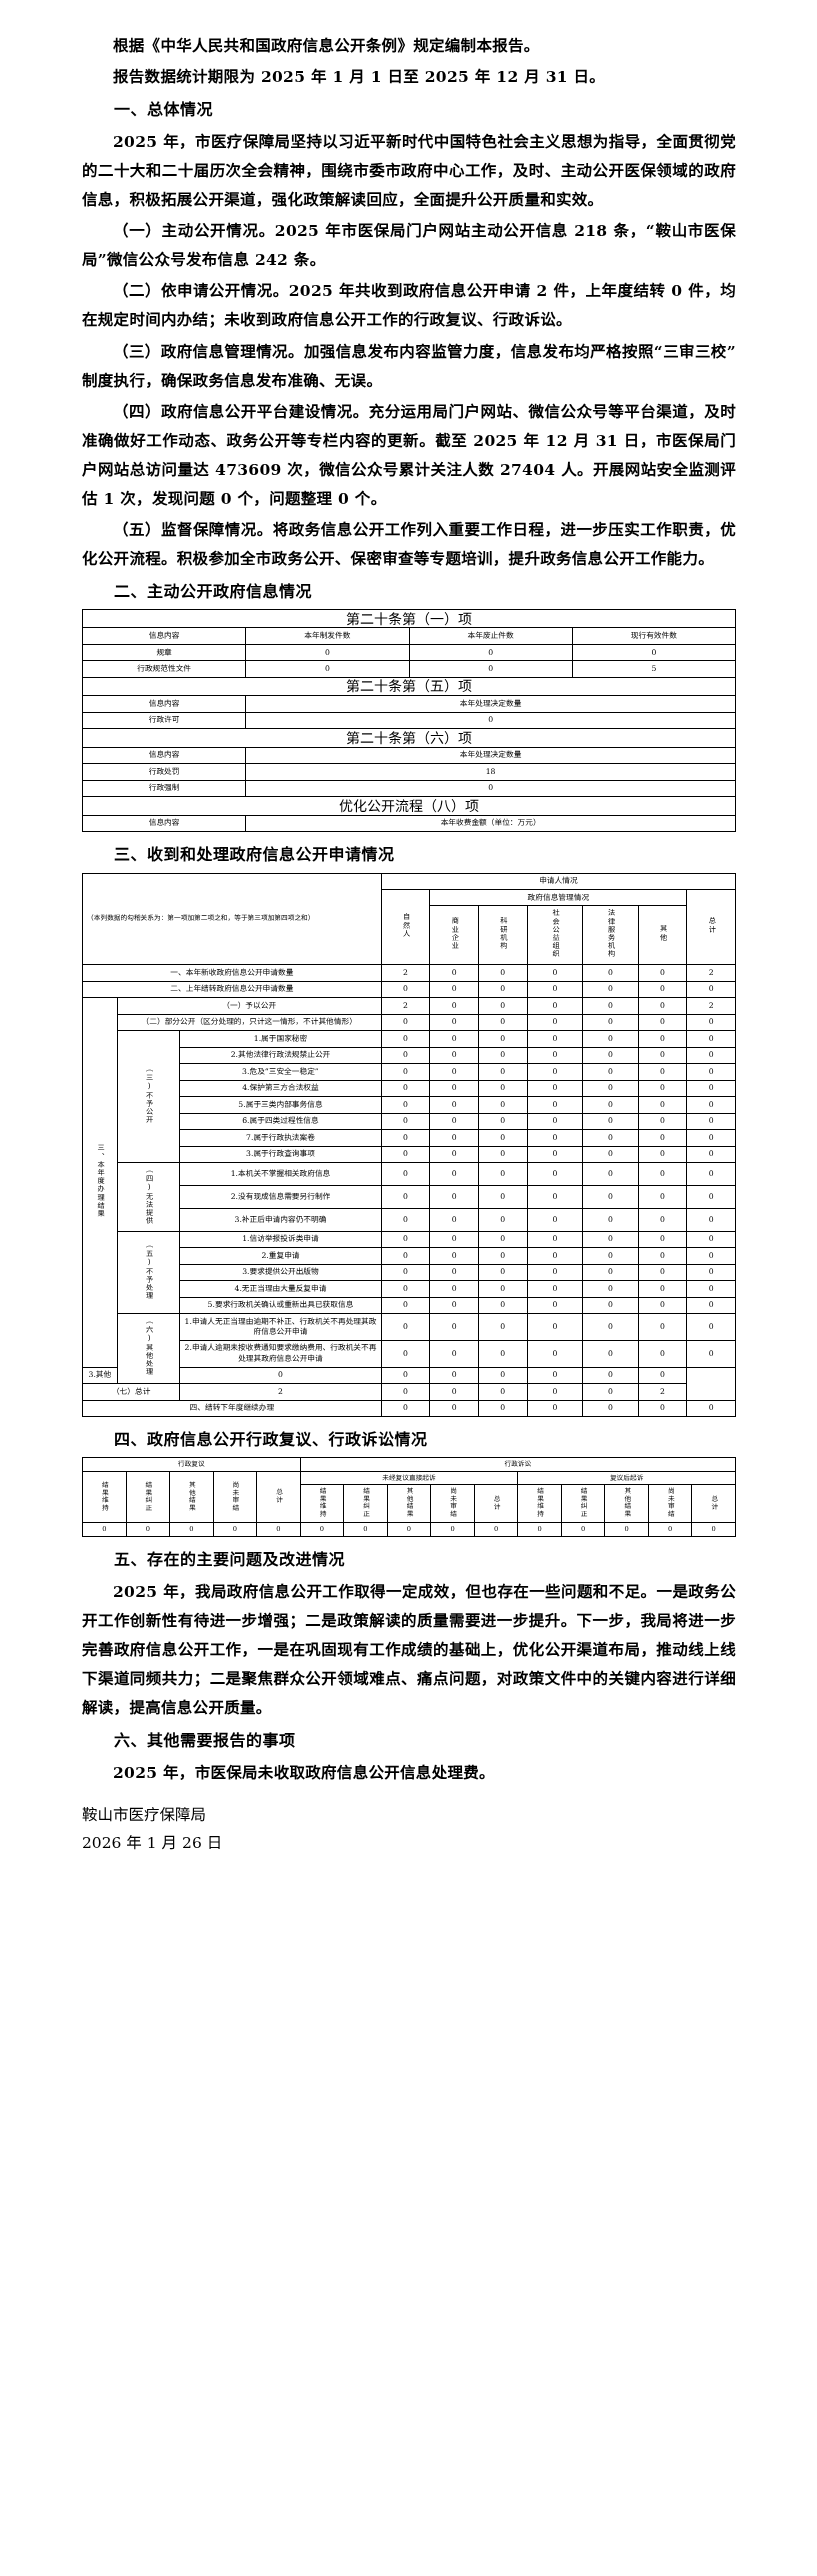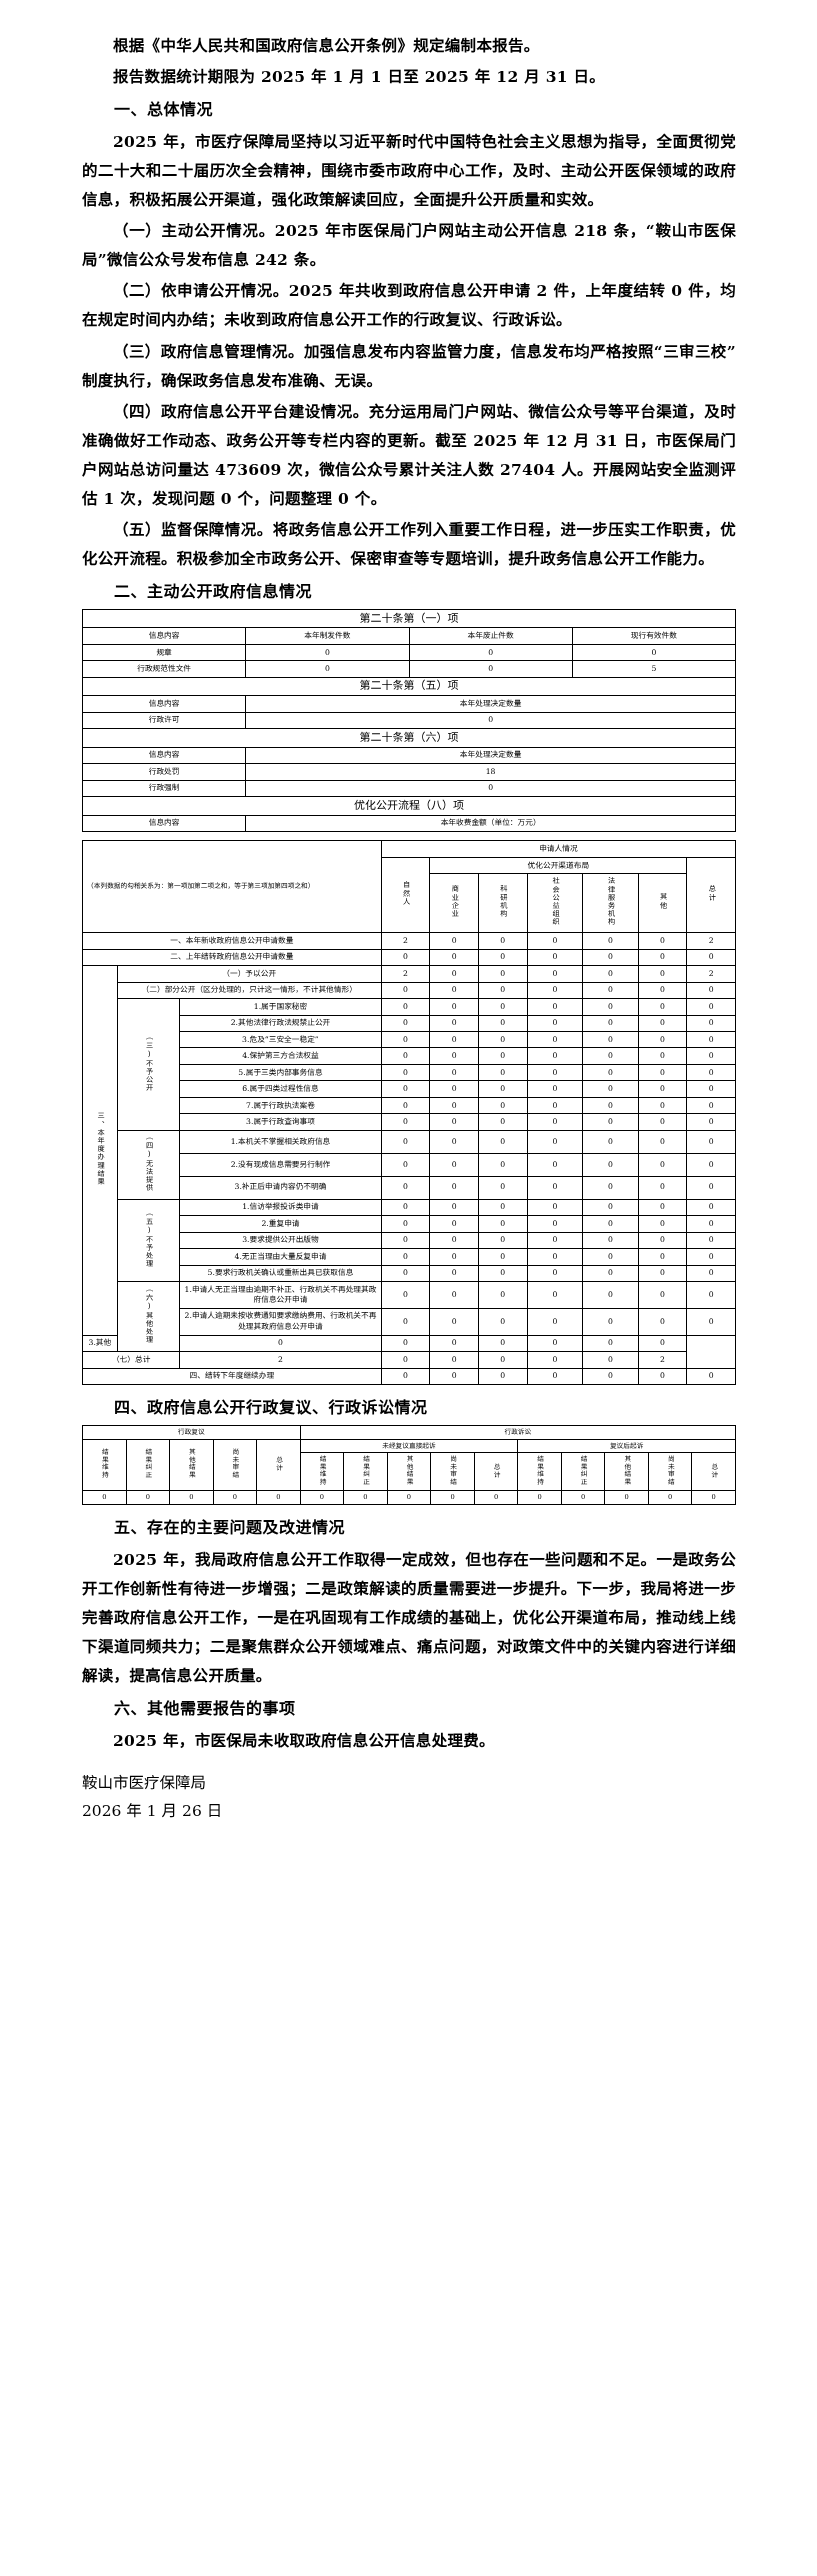--- a/index.html
+++ b/index.html
@@ -54,21 +54,21 @@
     line-height: 10.3px;
     text-align: center;
     vertical-align: middle;
     padding: 2.6px 1px;
     font-weight: normal;
     font-family: "DejaVu Serif", "Liberation Serif", serif;
     word-break: break-all;
   }
   .tbl-outer { border: 1px solid #000; }
   .band {
-    font-size: 11px;
+    font-size: 14px;
     padding: 3.6px 1px;
   }
   .lbl-left { text-align: center; }
   .num { font-size: 7.7px; }
   .vtext {
     writing-mode: vertical-rl;
     text-orientation: upright;
     letter-spacing: 1px;
     white-space: nowrap;
     margin: 0 auto;
@@ -169,20 +169,21 @@
       <tr>
         <td class="band" colspan="4">优化公开流程（八）项</td>
       </tr>
       <tr>
         <td>信息内容</td>
         <td colspan="3">本年收费金额（单位：万元）</td>
       </tr>
     </tbody>
   </table>
 
+  <div class="h-section">三、收到和处理政府信息公开申请情况</div>
 
   <table class="tbl-outer">
     <colgroup>
       <col style="width:5%">
         <col style="width:9%">
         <col style="width:29%">
       <col style="width:7%">
         <col style="width:7%">
         <col style="width:7%">
       <col style="width:8%">
@@ -192,21 +193,21 @@
     </colgroup>
     <tbody>
 
       <tr>
         <td rowspan="3" colspan="3" class="thin lbl-left" style="text-align:left;padding:3.1px 4.1px;">（本列数据的勾稽关系为：第一项加第二项之和，等于第三项加第四项之和）</td>
         <td colspan="7">申请人情况</td>
       </tr>
 
       <tr>
         <td rowspan="2"><span class="vtext">自然人</span></td>
-        <td colspan="5">优化公开渠道布局</td>
+        <td colspan="5">政府信息管理情况</td>
         <td rowspan="2"><span class="vtext">总计</span></td>
       </tr>
 
       <tr>
         <td><span class="vtext">商业企业</span></td>
         <td><span class="vtext">科研机构</span></td>
         <td><span class="vtext">社会公益组织</span></td>
         <td><span class="vtext">法律服务机构</span></td>
         <td><span class="vtext">其他</span></td>
       </tr>

